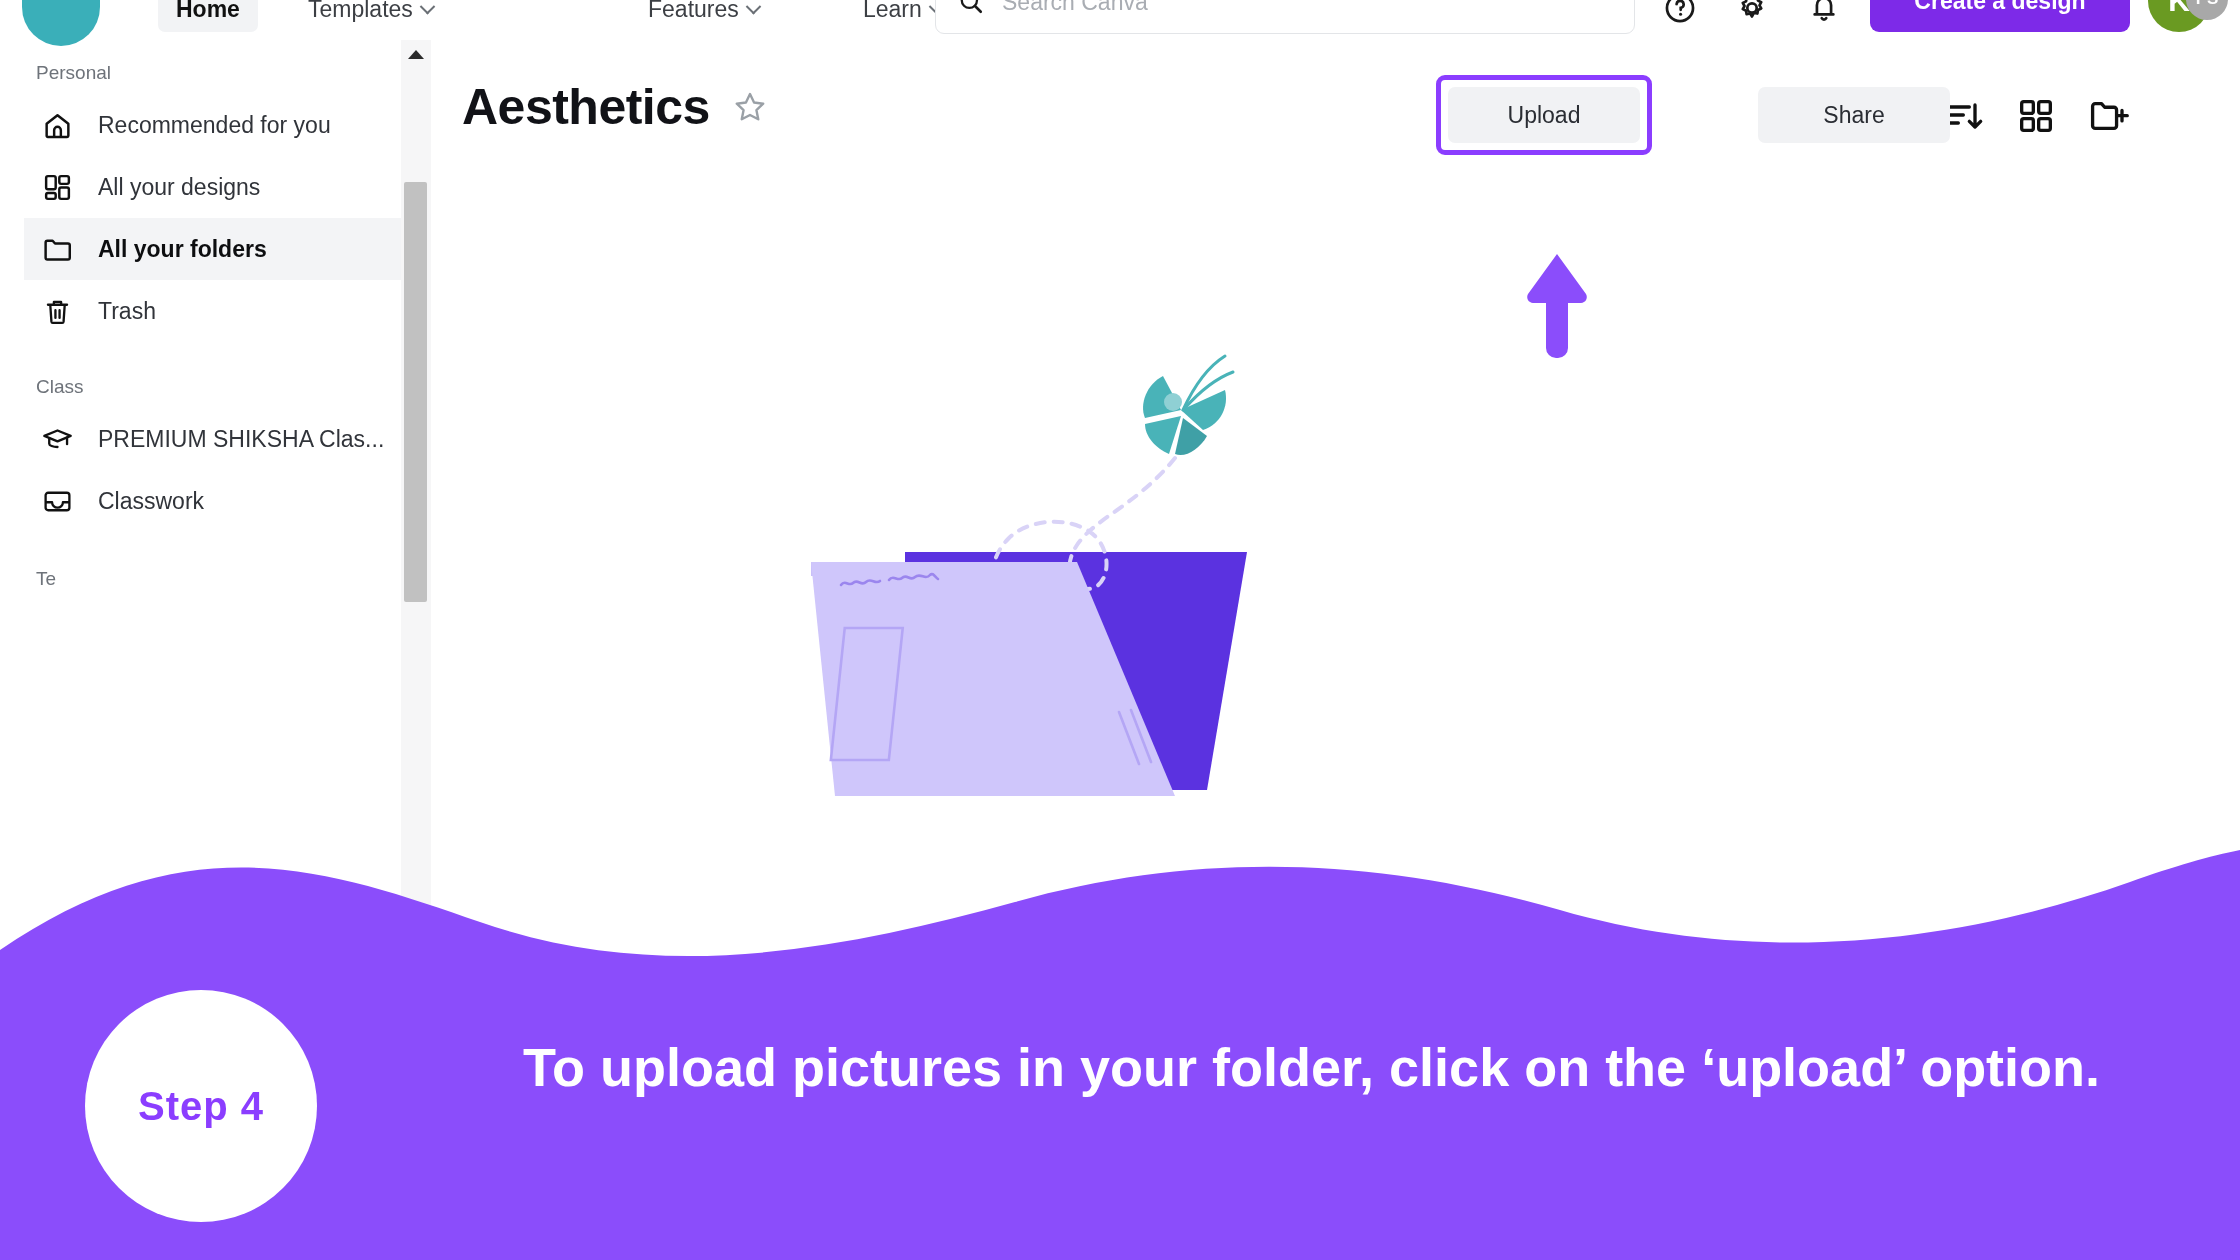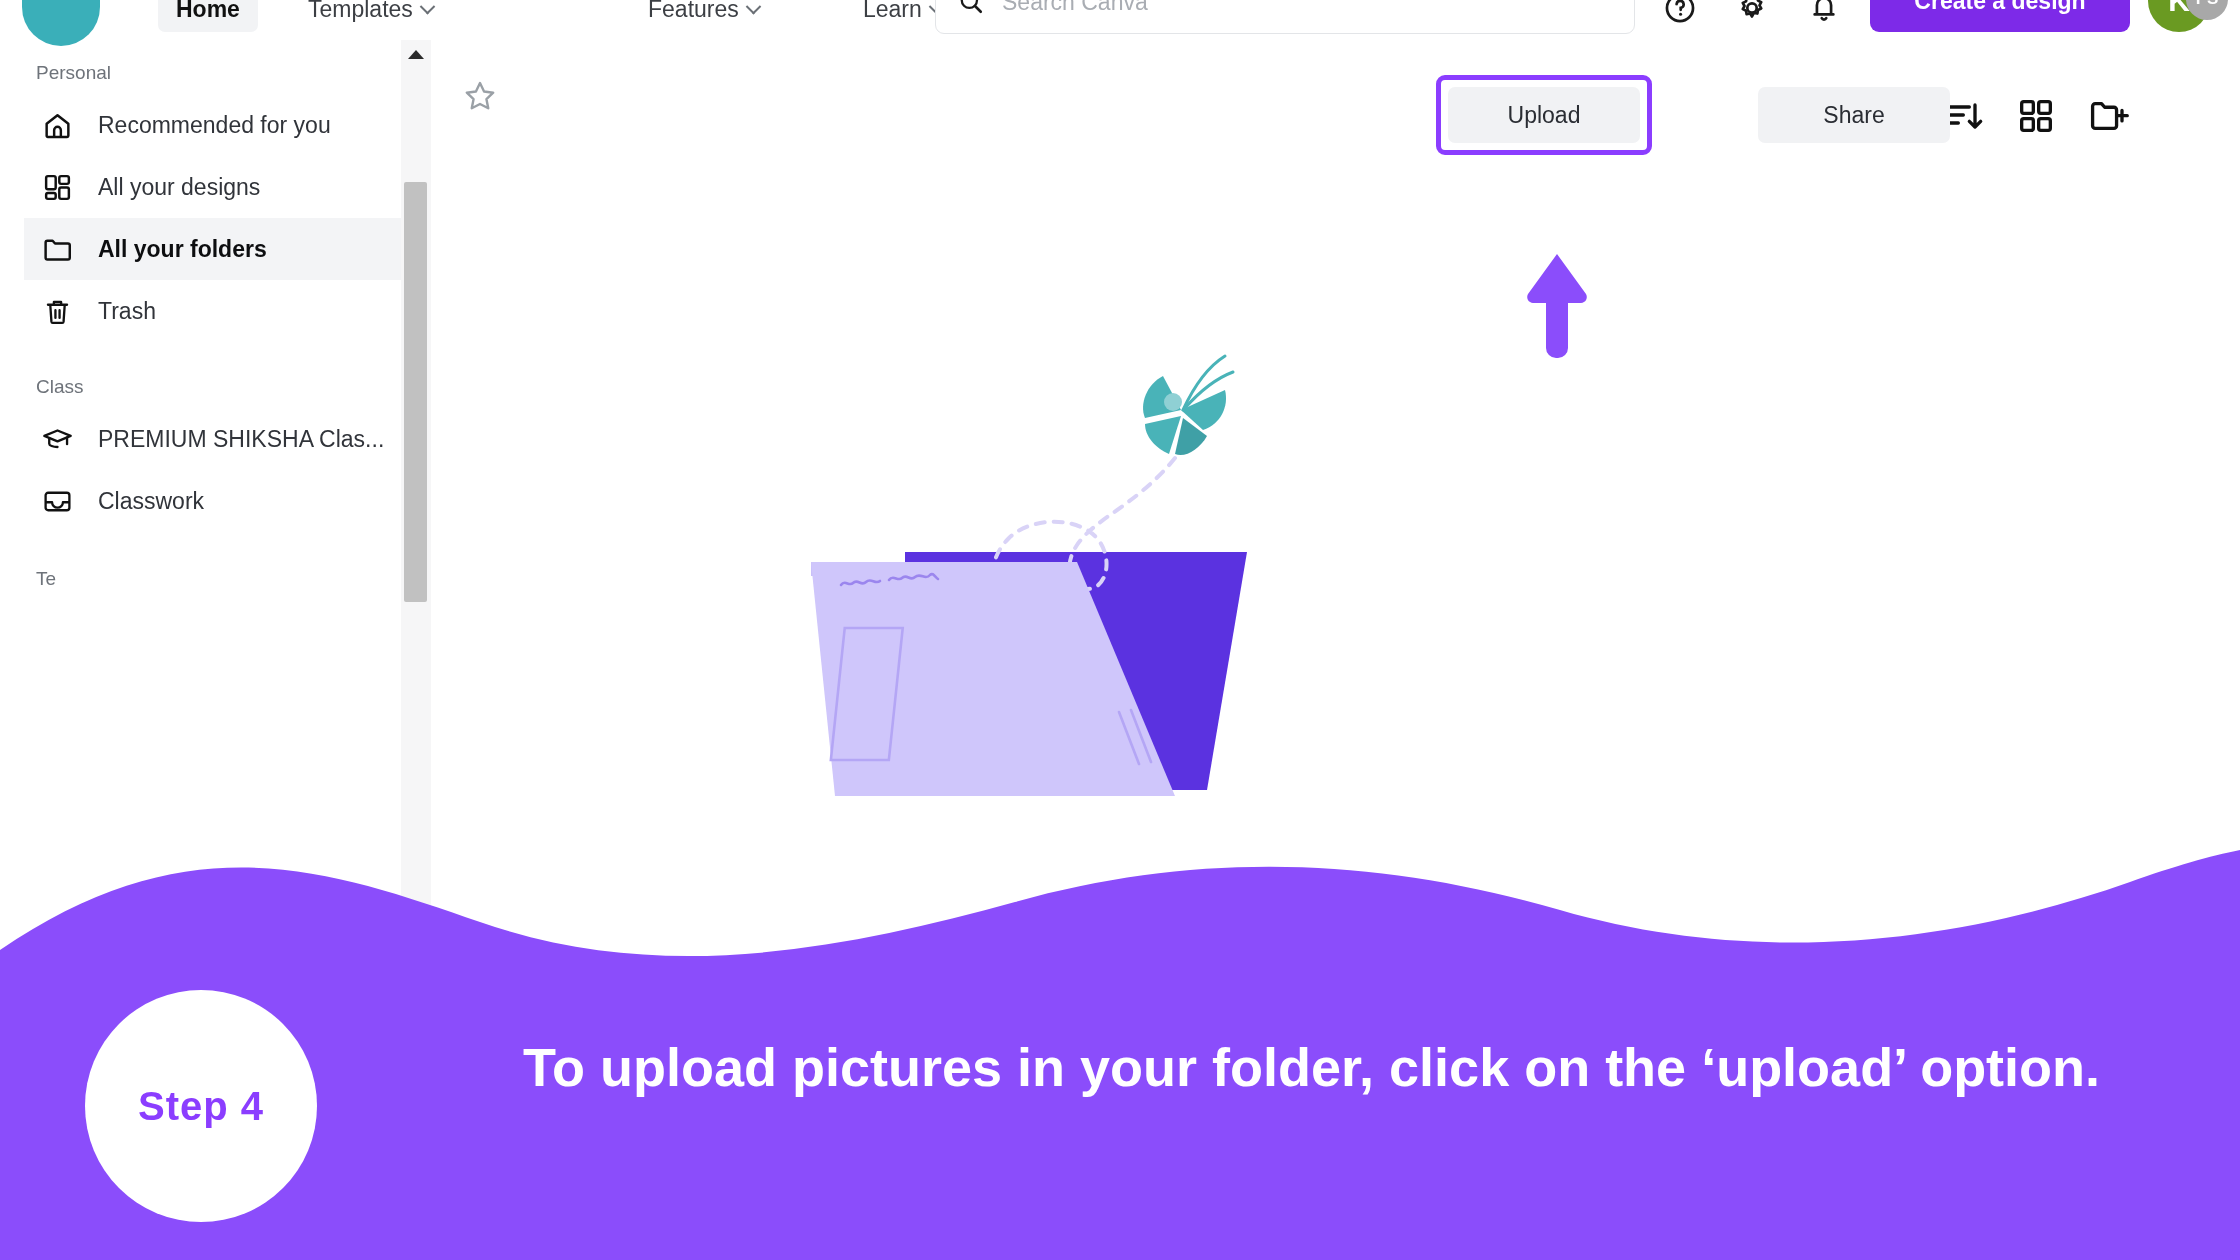--- a/index.html
+++ b/index.html
@@ -322,20 +322,21 @@
       </div>
     <div class="sbar-thumb"></div>
     <div class="sbar-down">
         <i></i>
       </div>
   </div>
 
   <div class="main">
 
     <div class="page-title-row">
+      <div class="page-title">Aesthetics</div>
       <svg width="36" height="36" viewBox="0 0 24 24">
         <path d="M12 3.4l2.7 5.6 6.1.8-4.5 4.3 1.2 6.1L12 17.3l-5.5 2.9 1.2-6.1-4.5-4.3 6.1-.8z" fill="none" stroke="#9aa0a6" stroke-width="1.6" stroke-linejoin="round"></path>
       </svg>
     </div>
 
     <div class="tools">
       <div class="tool-btn">
         <svg width="40" height="40" viewBox="0 0 24 24">
           <circle cx="5.4" cy="12" r="1.9" fill="#111"></circle>
           <circle cx="12" cy="12" r="1.9" fill="#111"></circle>

